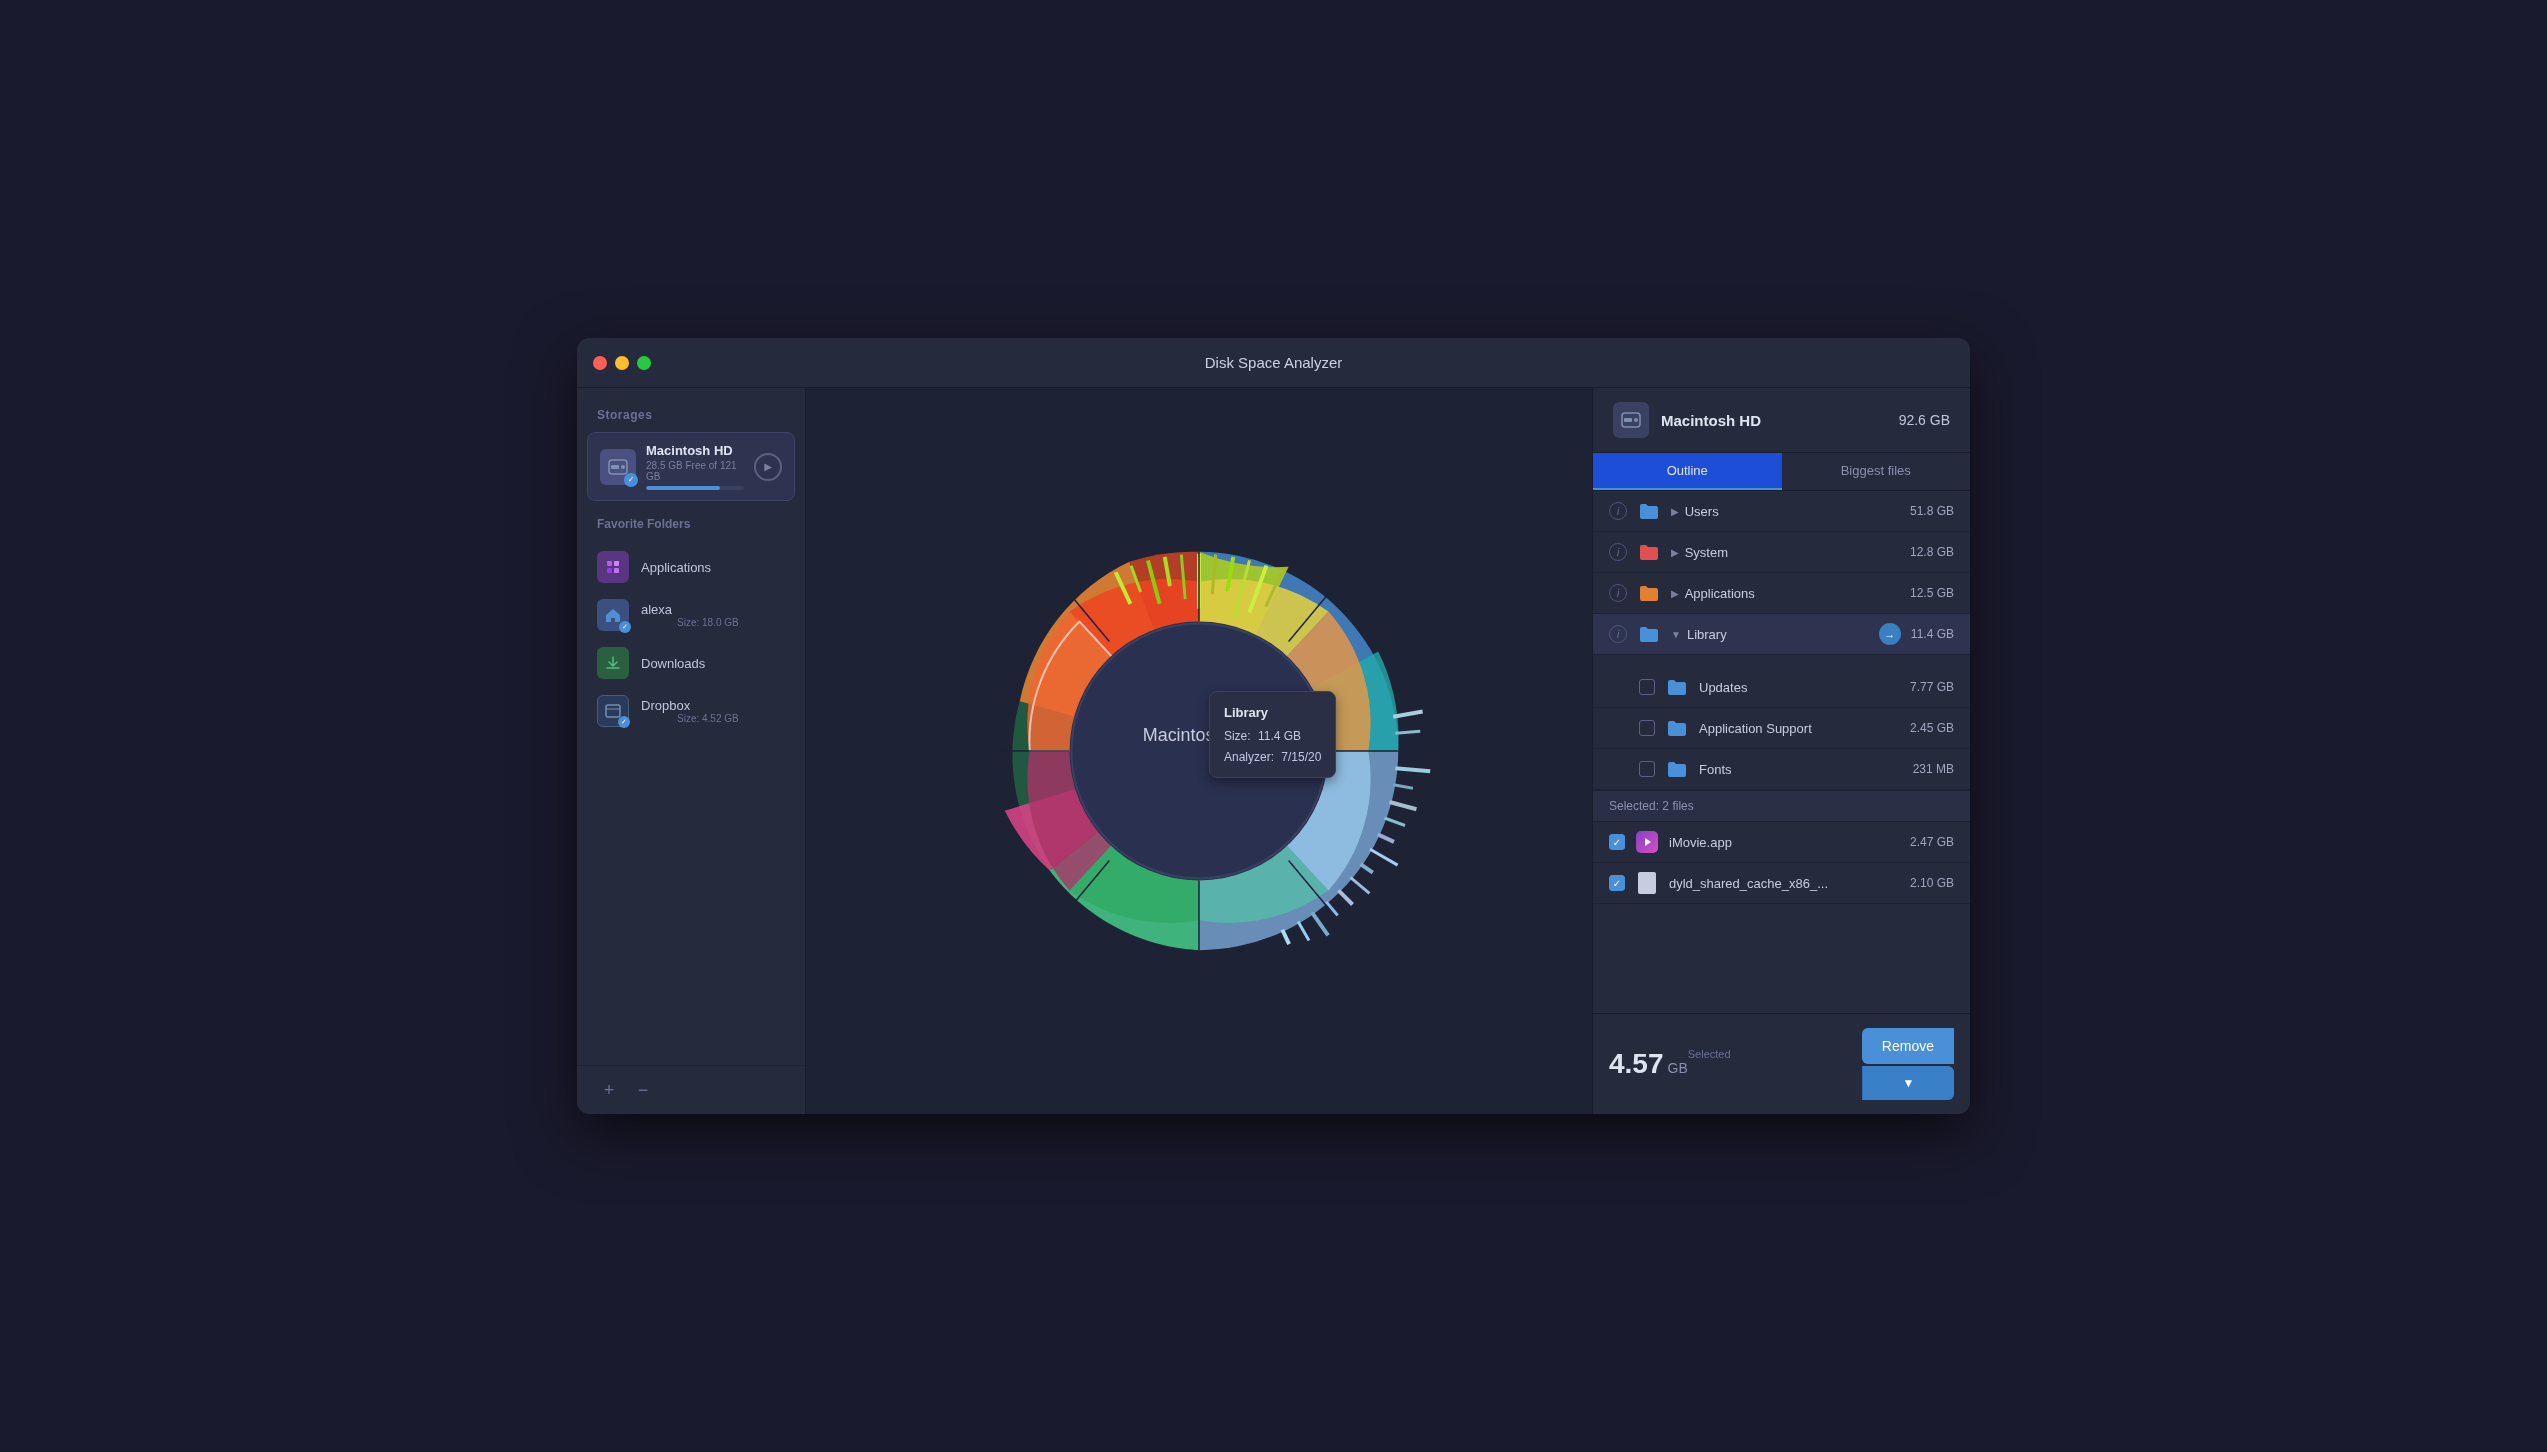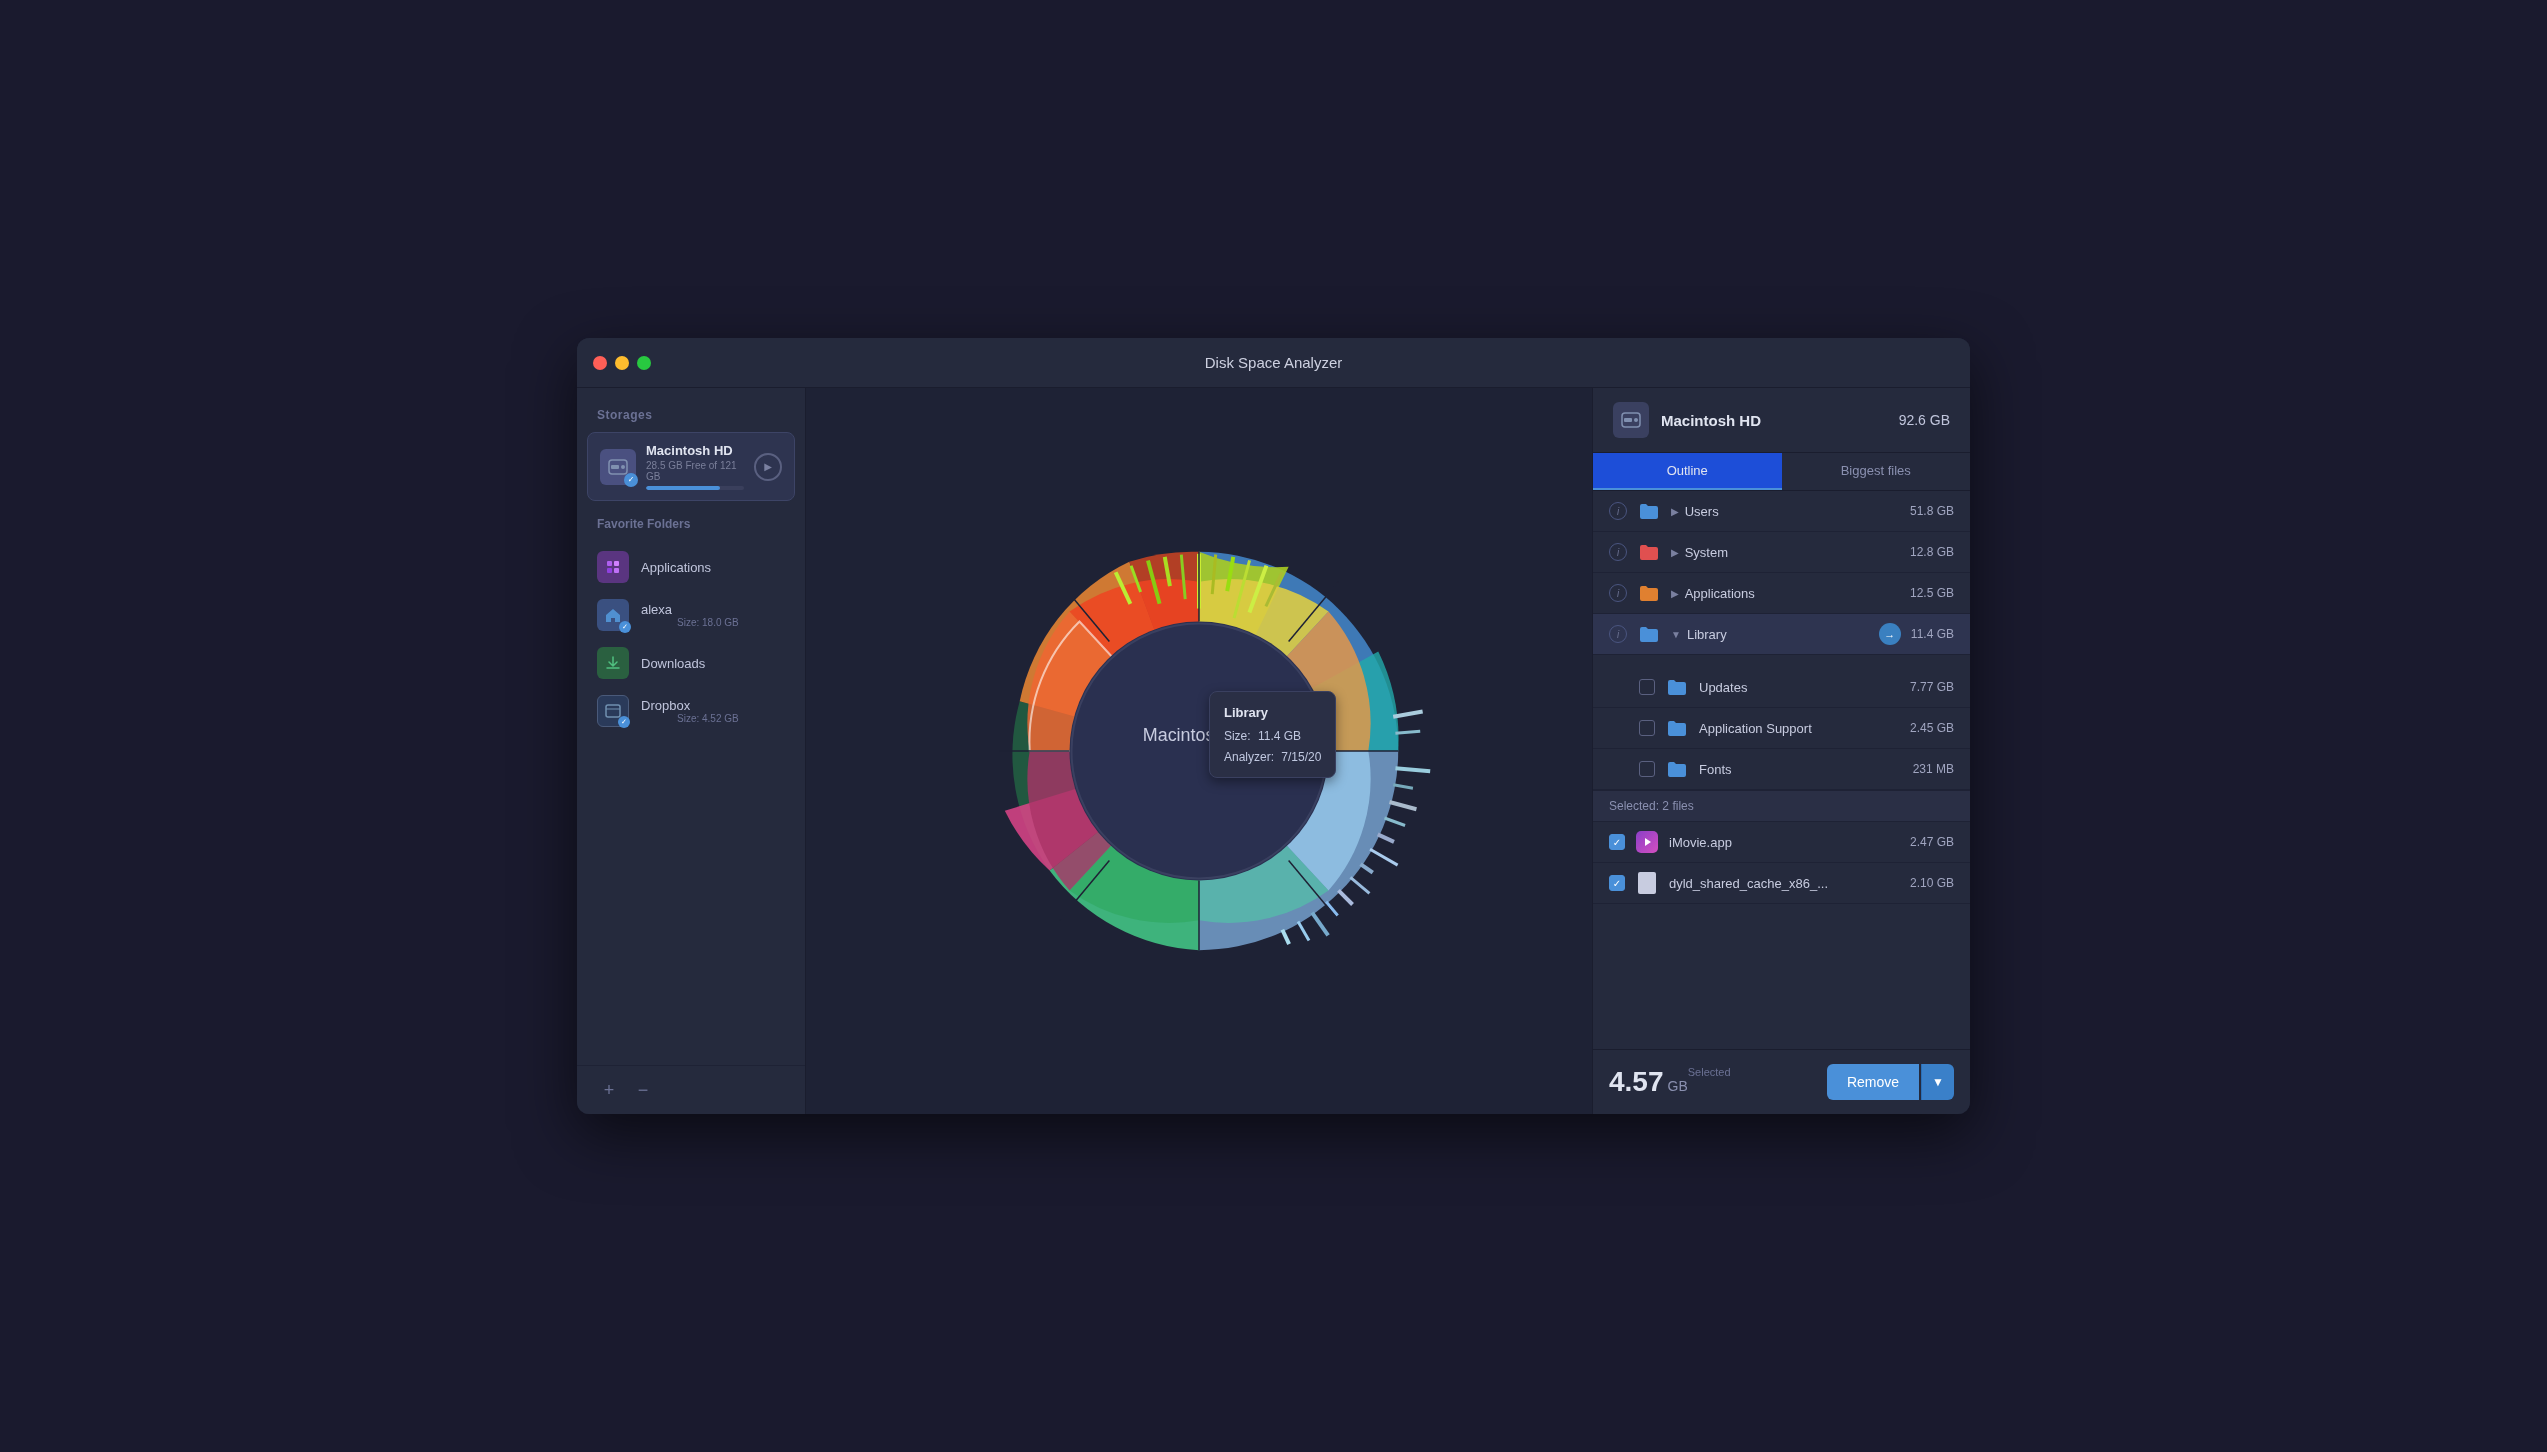--- a/index.html
+++ b/index.html
@@ -439,20 +439,21 @@
       color: #8a90b0;
       font-size: 14px;
     }
     .selected-size-label {
       color: #6b7194;
       font-size: 11px;
     }
     .remove-btn-wrap {
       display: flex;
       gap: 2px;
+      flex-direction: column;
     }
     .remove-btn {
       background: #4a90d9;
       color: white;
       border: none;
       padding: 10px 20px;
       border-radius: 6px 0 0 6px;
       font-size: 14px;
       font-weight: 500;
       cursor: pointer;

